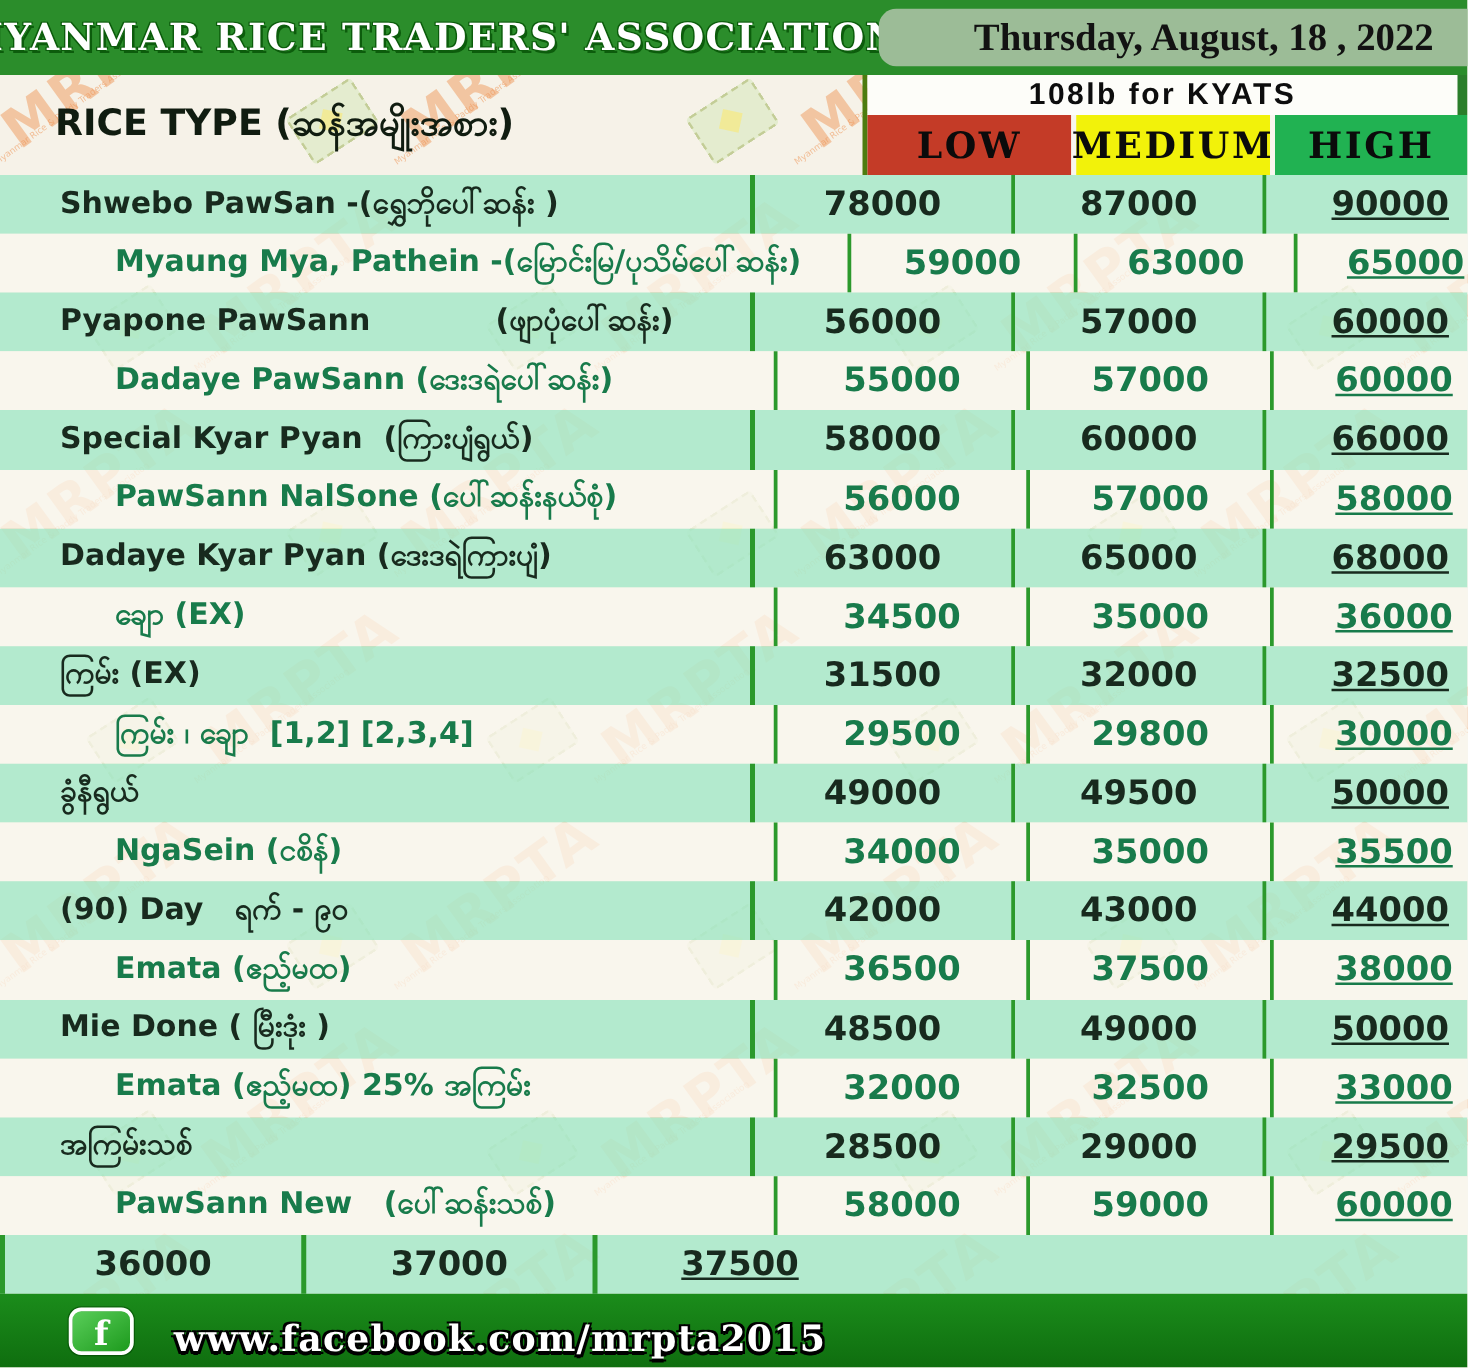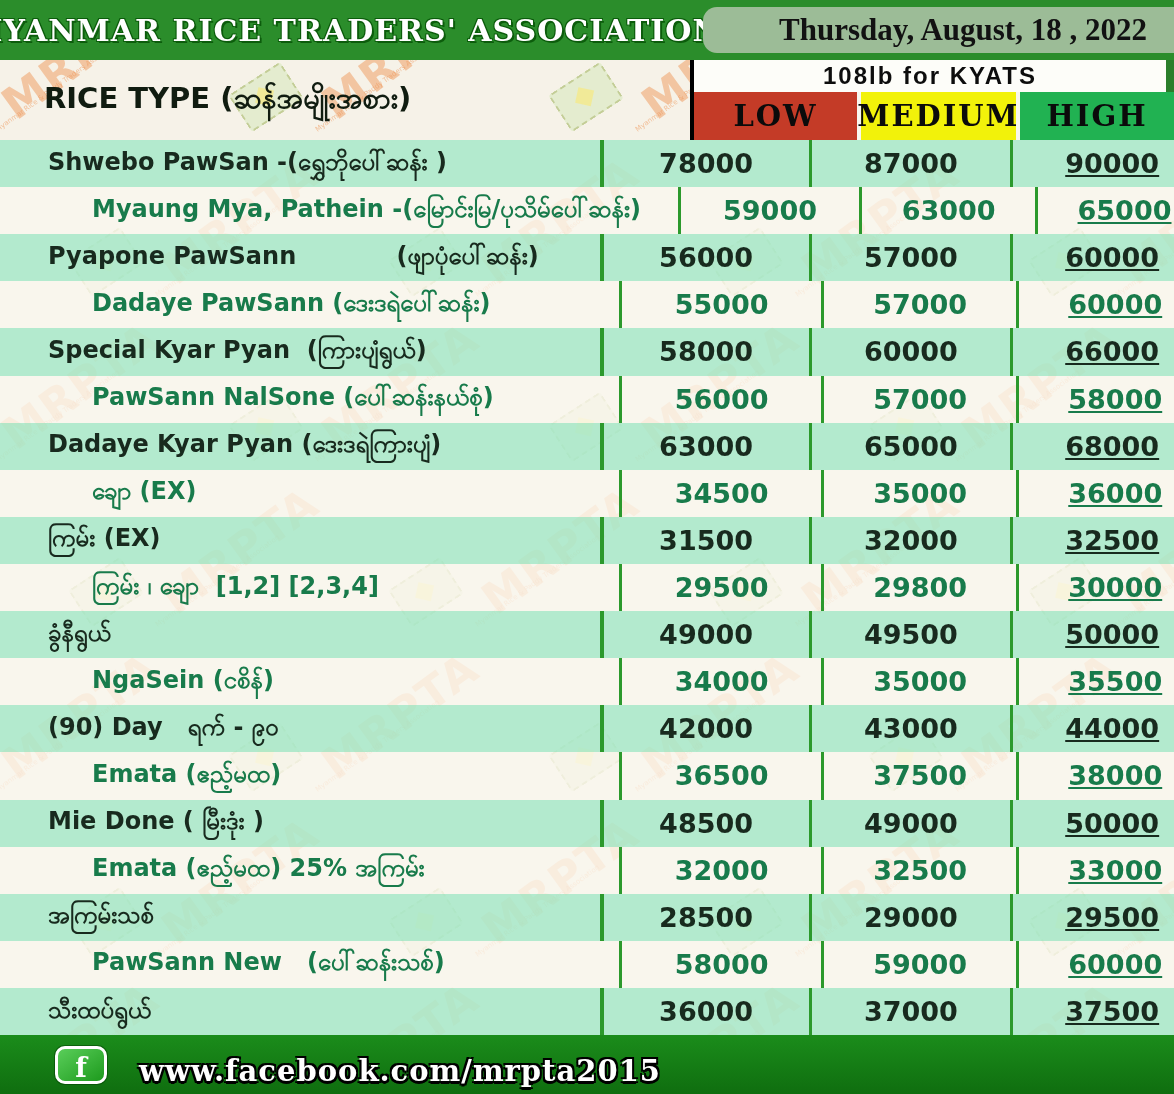--- a/index.html
+++ b/index.html
@@ -45,21 +45,21 @@
   }
   .wm-emblem::after {
     content:""; position:absolute; left:20px; top:11px; width:16px; height:16px;
     background:rgba(247,233,128,0.7); transform:rotate(45deg);
   }
 
   
   .subheader { position:relative; z-index:1; height:80px; display:flex; }
   .rice-type-cell { width:690px; box-sizing:border-box; padding-left:44px; display:flex; align-items:center; }
   .rice-type-cell span { font-size:29px; font-weight:bold; color:#101c10; white-space:nowrap; }
-  .right-head { width:484px; box-sizing:border-box; border-left:4px solid #000000; display:flex; flex-direction:column; }
+  .right-head { width:484px; box-sizing:border-box; border-left:4px solid #4d7c0f; display:flex; flex-direction:column; }
   .kyats-bar {
     height:32px; box-sizing:border-box; background:#fdfdf9;
     border-right:8px solid #2b7e2b;
     display:flex; align-items:center; justify-content:center;
   }
   .kyats-bar span {
     font-family:"Liberation Sans", sans-serif; font-size:24px; font-weight:600;
     color:#0d0d0d; letter-spacing:2px; white-space:nowrap;
   }
   .col-heads { height:48px; display:flex; }
@@ -387,21 +387,20 @@
         <div class="row row-light">
           <div class="cell name-cell">PawSann New   (ပေါ်ဆန်းသစ်)</div>
           <div class="vsep"></div>
           <div class="cell price-cell low">58000</div>
           <div class="vsep"></div>
           <div class="cell price-cell med">59000</div>
           <div class="vsep"></div>
           <div class="cell price-cell high">60000</div>
         </div>
         <div class="row row-mint">
-          <div class="cell name-cell">သီးထပ်ရွယ်</div>
           <div class="vsep"></div>
           <div class="cell price-cell low">36000</div>
           <div class="vsep"></div>
           <div class="cell price-cell med">37000</div>
           <div class="vsep"></div>
           <div class="cell price-cell high">37500</div>
         </div>
       </div>
   </div>
 

